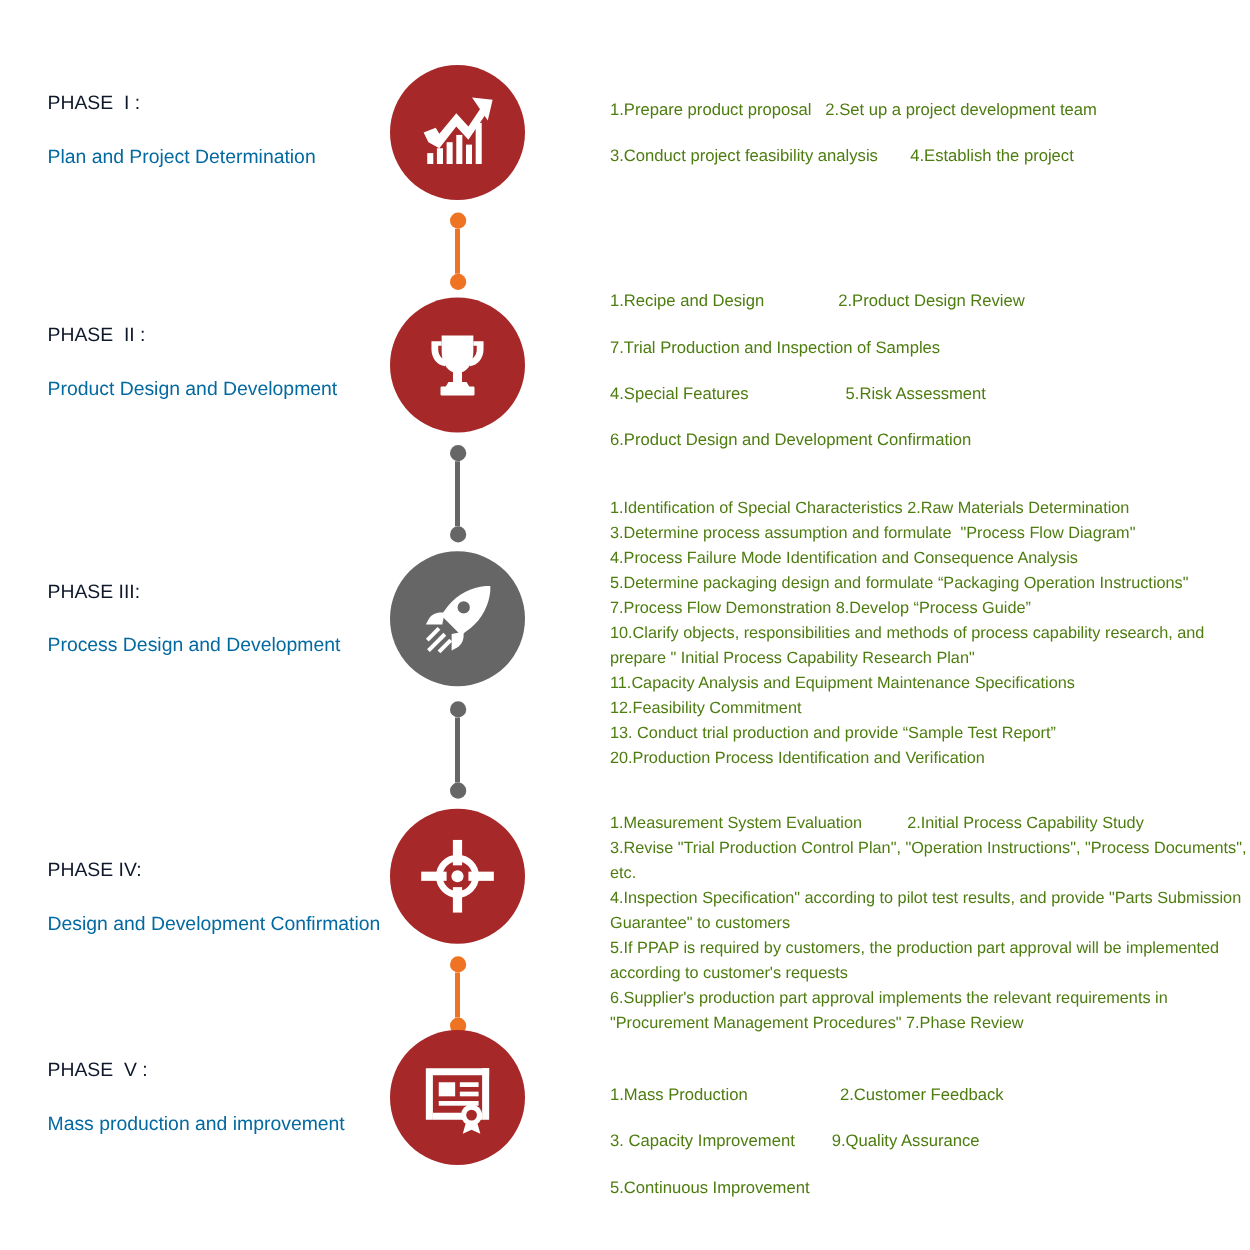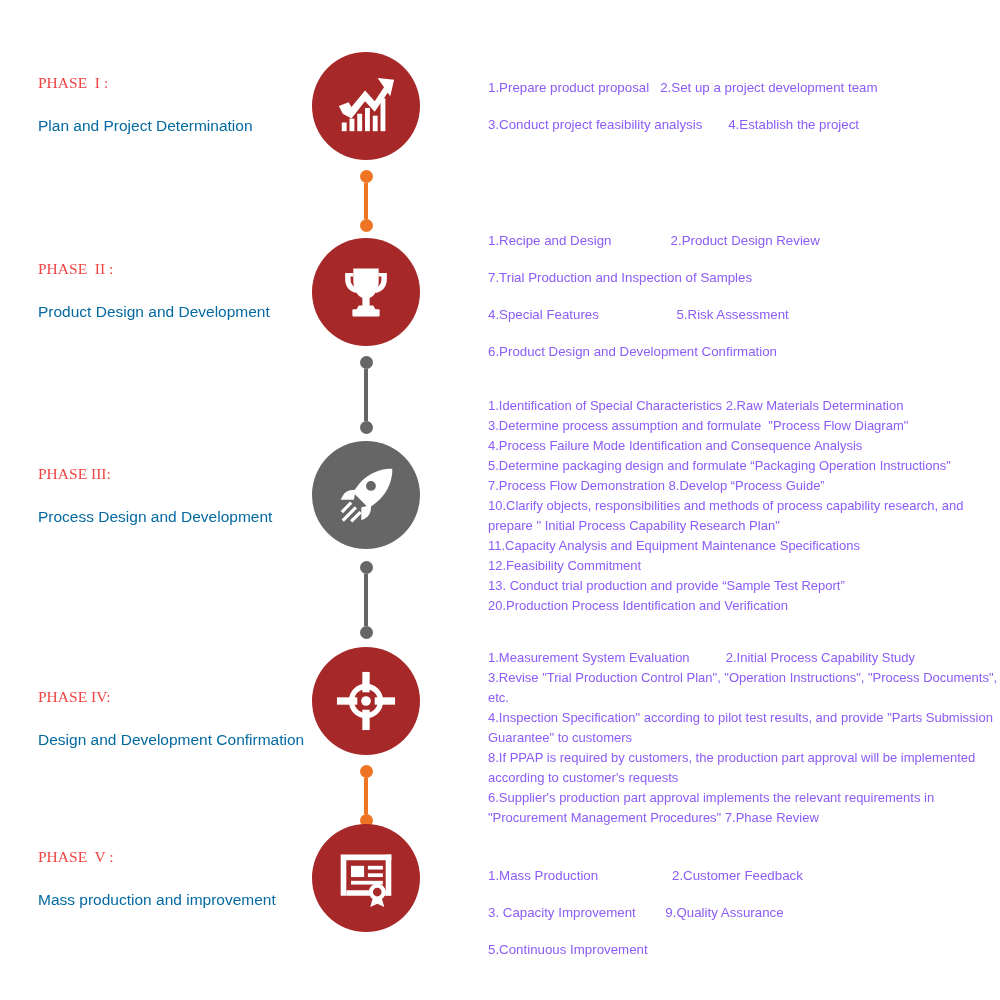--- a/index.html
+++ b/index.html
@@ -23,23 +23,22 @@
   
   .label-block {
     position: absolute;
     left: 38px;
     width: 280px;
     color: #2f2f2f;
   }
   .phase-name {
     font-size: 15.5px;
     line-height: 18px;
-    color: #ef4444;
+    color: #0f172a;
     white-space: pre;
-    font-family: Liberation Serif, serif;
   }
   .phase-title {
     font-size: 15.5px;
     line-height: 18px;
     color: #0369a1;
     margin-top: 25px;
     white-space: nowrap;
   }
 
   
@@ -75,21 +74,21 @@
     flex: 1 1 auto;
   }
 
   
   .tasks {
     position: absolute;
     left: 488px;
     width: 512px;
   }
   .task-line {
-    color: #8b5cf6;
+    color: #4d7c0f;
     white-space: pre;
   }
   .task-line.wrap { white-space: normal; }
 
   
   .dense .task-line {
     font-size: 13px;
     line-height: 20px;
   }
   
@@ -219,21 +218,21 @@
     </div>
     <div class="connector" style="top: 765px; height: 62px;">
       <span class="dot" style="background:#ee7424"></span>
       <span class="bar" style="background:#ee7424"></span>
       <span class="dot" style="background:#ee7424"></span>
     </div>
     <div class="tasks dense" style="top: 648px;">
       <div class="task-line">1.Measurement System Evaluation          2.Initial Process Capability Study</div>
       <div class="task-line wrap">3.Revise "Trial Production Control Plan", "Operation Instructions", "Process Documents", etc.</div>
       <div class="task-line wrap">4.Inspection Specification" according to pilot test results, and provide "Parts Submission Guarantee" to customers</div>
-      <div class="task-line wrap">8.If PPAP is required by customers, the production part approval will be implemented according to customer's requests</div>
+      <div class="task-line wrap">5.If PPAP is required by customers, the production part approval will be implemented according to customer's requests</div>
       <div class="task-line wrap">6.Supplier's production part approval implements the relevant requirements in "Procurement Management Procedures"                  7.Phase Review</div>
     </div>
     <div class="label-block" style="top: 848px;">
       <div class="phase-name">PHASE  V :</div>
       <div class="phase-title">Mass production and improvement</div>
     </div>
     <div class="node" style="top: 824px; background: rgb(167, 40, 40);">
       <span>
     <svg width="60" height="60" viewBox="0 0 64 64" aria-hidden="true">
       <g fill="#ffffff">

